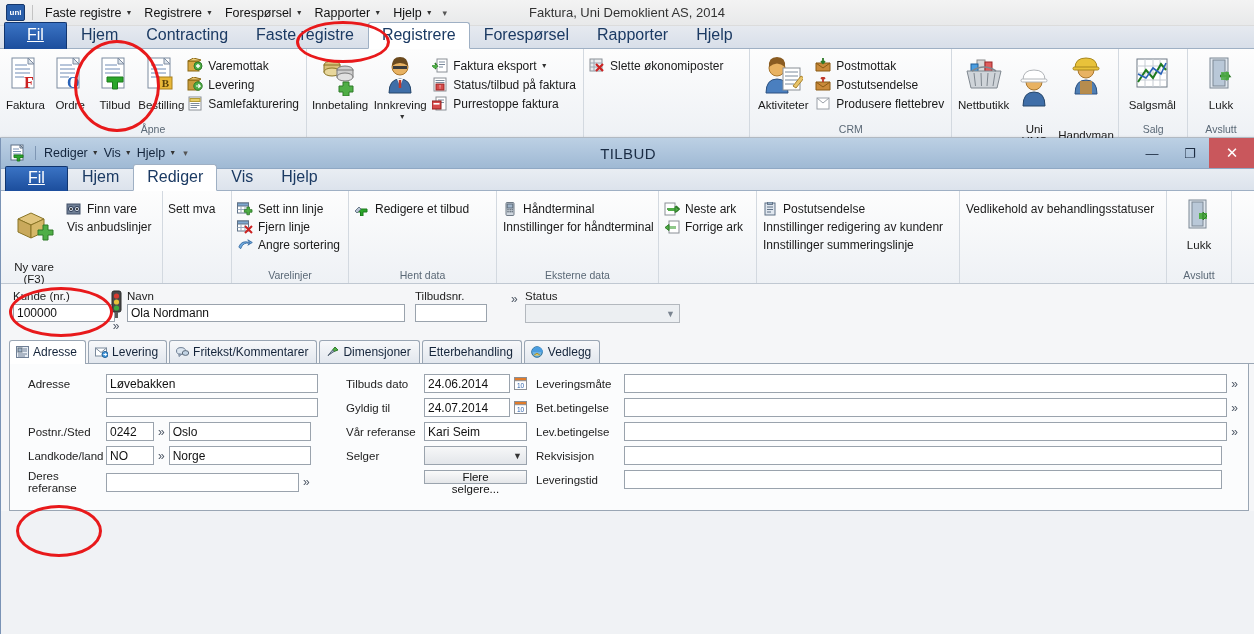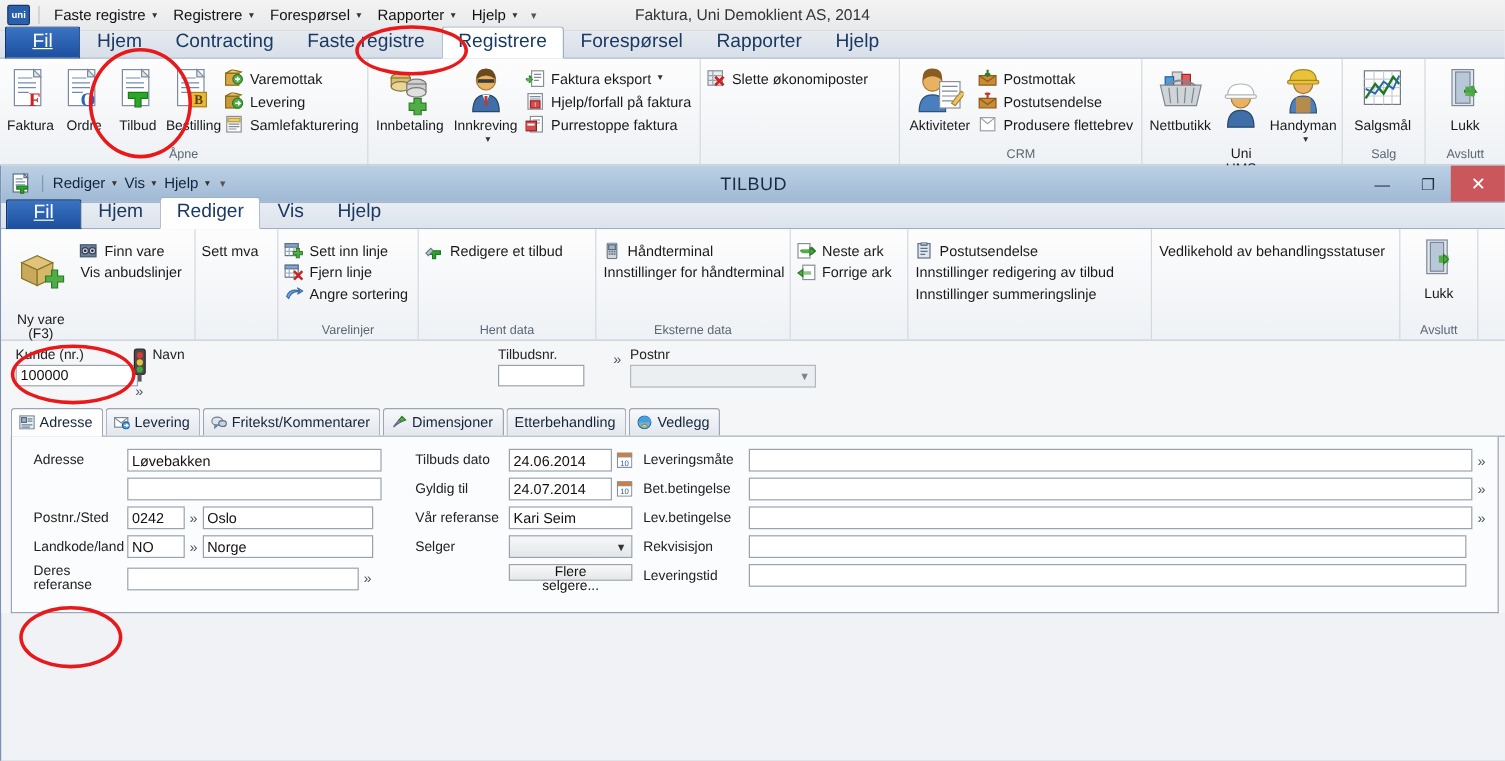--- a/index.html
+++ b/index.html
@@ -354,21 +354,21 @@
                 <svg width="16" height="15" viewBox="0 0 16 15">
                   <rect x="2" y="1" width="12" height="13" fill="#fff" stroke="#8a8f96"></rect>
                   <g stroke="#7b8a9c">
                     <line x1="3.5" y1="3.5" x2="12.5" y2="3.5"></line>
                     <line x1="3.5" y1="5.5" x2="12.5" y2="5.5"></line>
                   </g>
                   <rect x="4" y="7" width="8" height="6" fill="#d64b4b" stroke="#9b2626"></rect>
                   <text x="8" y="12" font-size="5.5" text-anchor="middle" fill="#fff">!</text>
                 </svg>
               </span>
-            <span>Hjelp/forfall på faktura</span>
+            <span>Status/tilbud på faktura</span>
           </div>
           <div class="smallbtn">
             <span class="ico">
                 <svg width="16" height="15" viewBox="0 0 16 15">
                   <rect x="4" y="1" width="10" height="13" fill="#fff" stroke="#8a8f96"></rect>
                   <g stroke="#7b8a9c">
                     <line x1="6" y1="4" x2="12" y2="4"></line>
                     <line x1="6" y1="6.5" x2="12" y2="6.5"></line>
                   </g>
                   <rect x="0" y="5" width="9" height="8" fill="#d64b4b" stroke="#8e1f1f"></rect>
@@ -484,21 +484,21 @@
             <svg width="34" height="40" viewBox="0 0 34 40">
                 <circle cx="17" cy="14" r="8" fill="#e8b262" stroke="#a9762c"></circle>
                 <path d="M6 12 q0 -10 11 -10 q11 0 11 10 z" fill="#fff" stroke="#b0b4b8"></path>
                 <rect x="4" y="11" width="26" height="3" rx="1.5" fill="#fff" stroke="#b0b4b8"></rect>
                 <path d="M6 38 q0 -14 11 -14 q11 0 11 14 z" fill="#3f6ea8" stroke="#27476b"></path>
               </svg>
           </span>
           <span>Uni
 HMS</span>
         </div>
-        <div class="bigbtn" style="width:58px;">
+        <div class="bigbtn" style="width:58px;gap:30px;">
           <span class="ico">
             <svg width="34" height="40" viewBox="0 0 34 40">
                 <circle cx="17" cy="14" r="8" fill="#e8b262" stroke="#a9762c"></circle>
                 <path d="M6 12 q0 -10 11 -10 q11 0 11 10 z" fill="#e8c23a" stroke="#a8871d"></path>
                 <rect x="4" y="11" width="26" height="3" rx="1.5" fill="#e8c23a" stroke="#a8871d"></rect>
                 <path d="M6 38 q0 -14 11 -14 q11 0 11 14 z" fill="#4f7fb5" stroke="#2c5180"></path>
                 <path d="M11 25 h12 v13 h-12 z" fill="#d8902c" opacity=".75"></path>
               </svg>
           </span>
           <span>Handyman</span>
@@ -768,21 +768,21 @@
                     <g stroke="#5f7186">
                       <line x1="5" y1="5" x2="11" y2="5"></line>
                       <line x1="5" y1="7.5" x2="11" y2="7.5"></line>
                       <line x1="5" y1="10" x2="9" y2="10"></line>
                     </g>
                   </svg>
                 </span>
               <span>Postutsendelse</span>
             </div>
             <div class="smallbtn txtonly" style="padding-left:3px;">
-              <span>Innstillinger redigering av tilbud</span>
+              <span>Innstillinger redigering av kundenr</span>
             </div>
             <div class="smallbtn txtonly" style="padding-left:3px;">
               <span>Innstillinger summeringslinje</span>
             </div>
           </div>
         </div>
         <div class="rgroup-label"></div>
       </div>
 
       <div class="rgroup" style="width:200px;">
@@ -831,30 +831,31 @@
                 <circle cx="7.5" cy="6" r="2.6" fill="#d93b30"></circle>
                 <circle cx="7.5" cy="12" r="2.6" fill="#e8c23a"></circle>
                 <circle cx="7.5" cy="18" r="2.6" fill="#3faa3f"></circle>
                 <rect x="6" y="22" width="3" height="6" fill="#5a5a5a"></rect>
               </svg>
           </span>
           <span class="dblarrow" style="line-height:14px;">»</span>
         </div>
         <div class="fld" style="width:288px;">
           <span class="lbl">Navn</span>
+          <input class="ti" style="width: 278px;" value="Ola Nordmann">
         </div>
         <div class="fld" style="width:92px;">
           <span class="lbl">Tilbudsnr.</span>
           <input class="ti" style="width: 72px;" value="">
         </div>
         <div style="width:18px;display:flex;align-items:flex-end;padding-bottom:1px;">
           <span class="dblarrow">»</span>
         </div>
         <div class="fld" style="width:160px;">
-          <span class="lbl">Postnr</span>
+          <span class="lbl">Status</span>
           <div class="disabledsel" style="width:155px;">
             <span style="flex:1;"></span>
             <span class="chev">▼</span>
           </div>
         </div>
       </div>
 
       <div class="subtabs">
         <div class="subtab active">
           <span class="ico">

